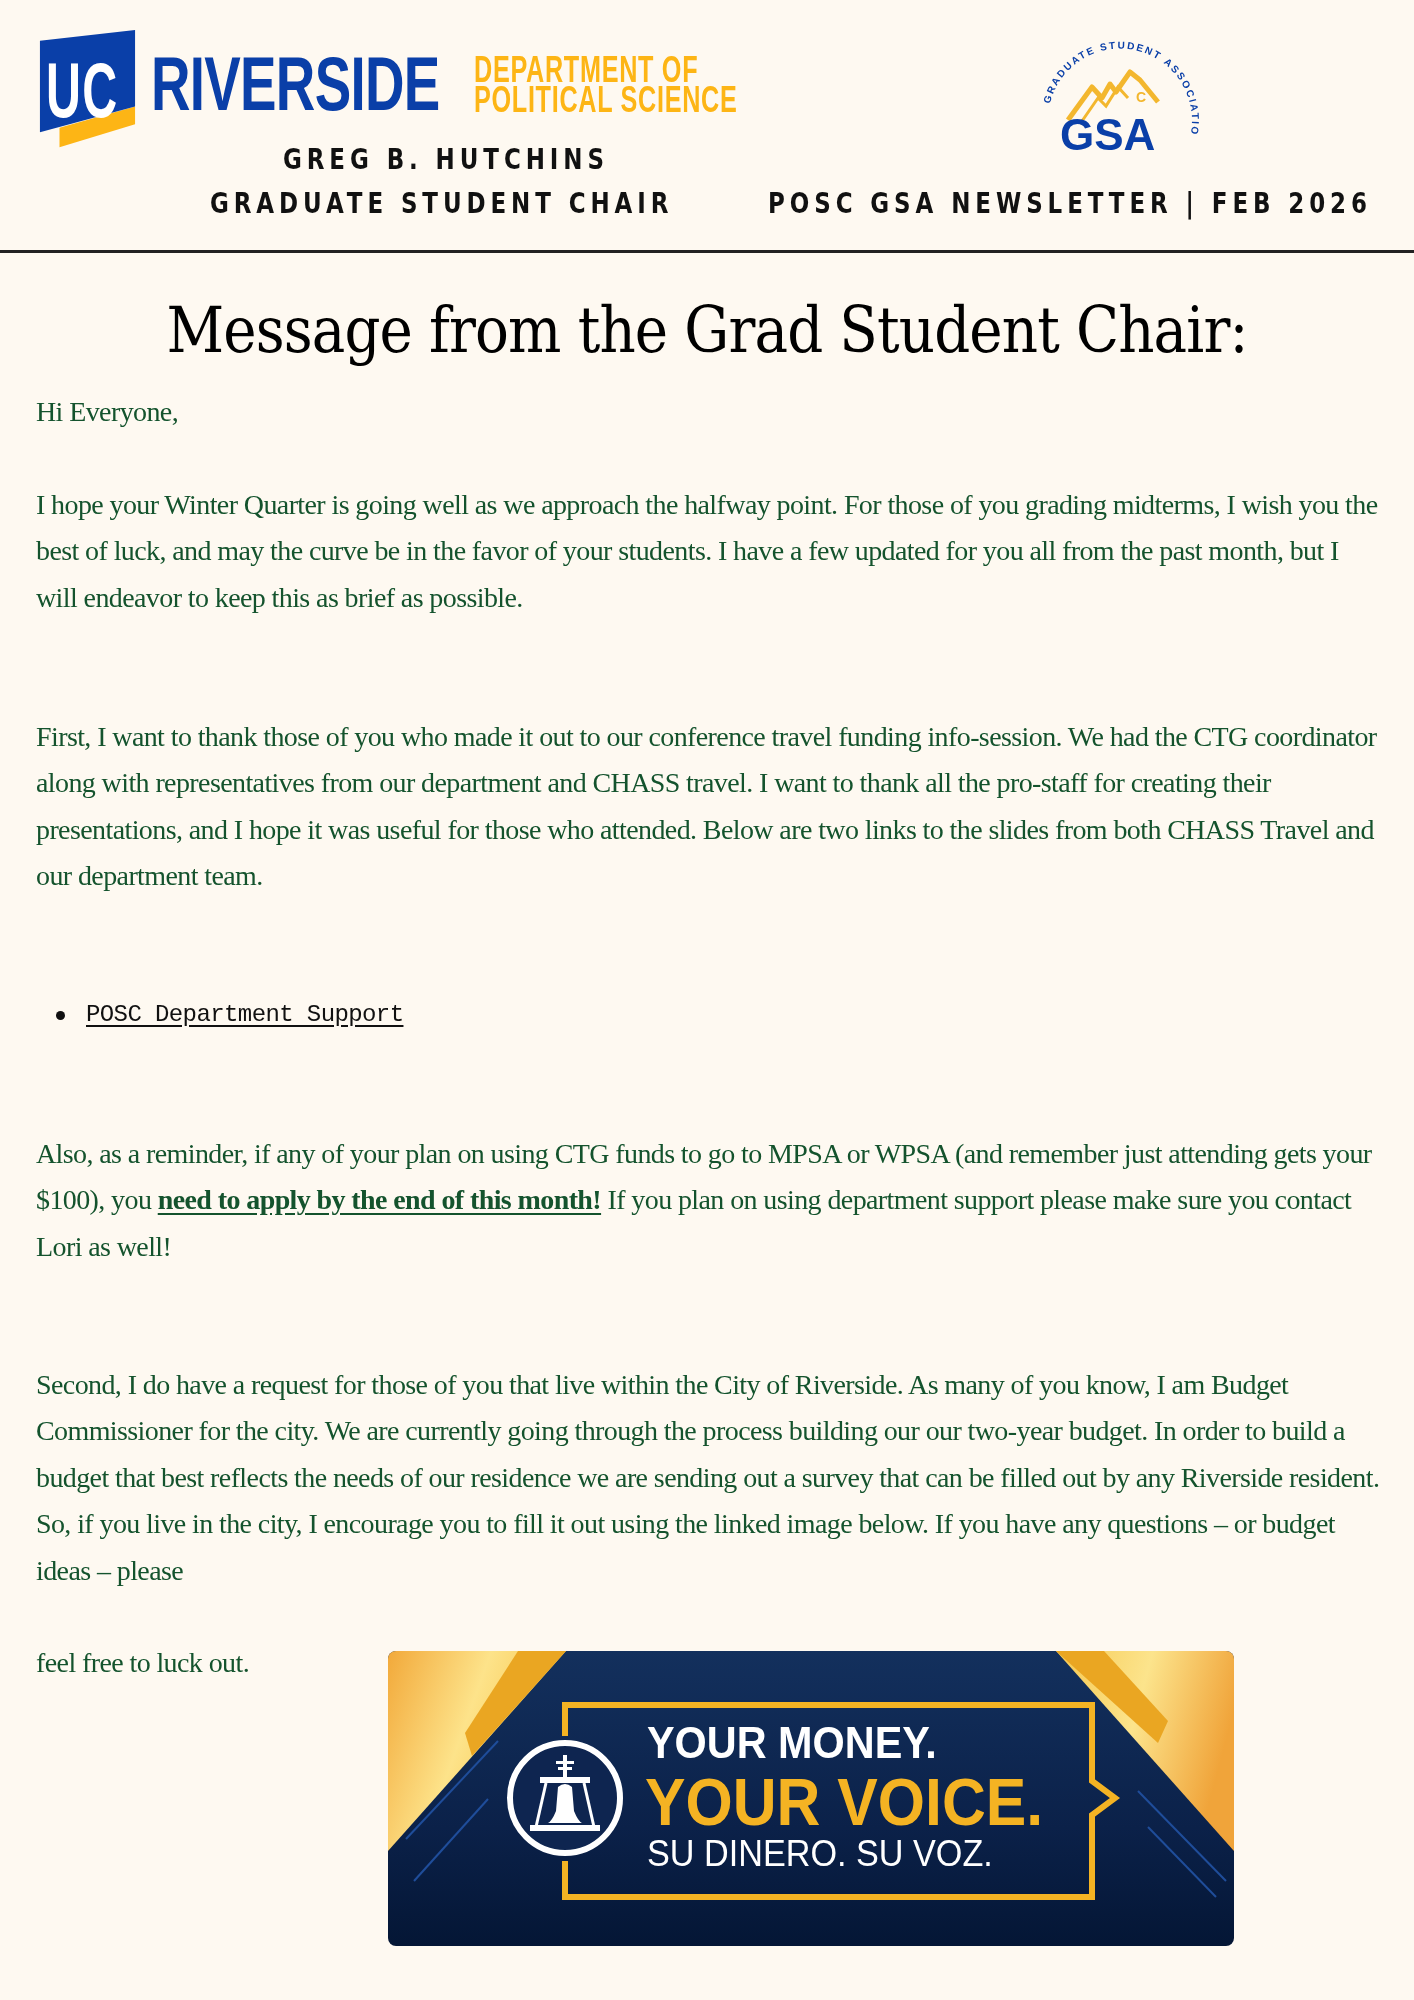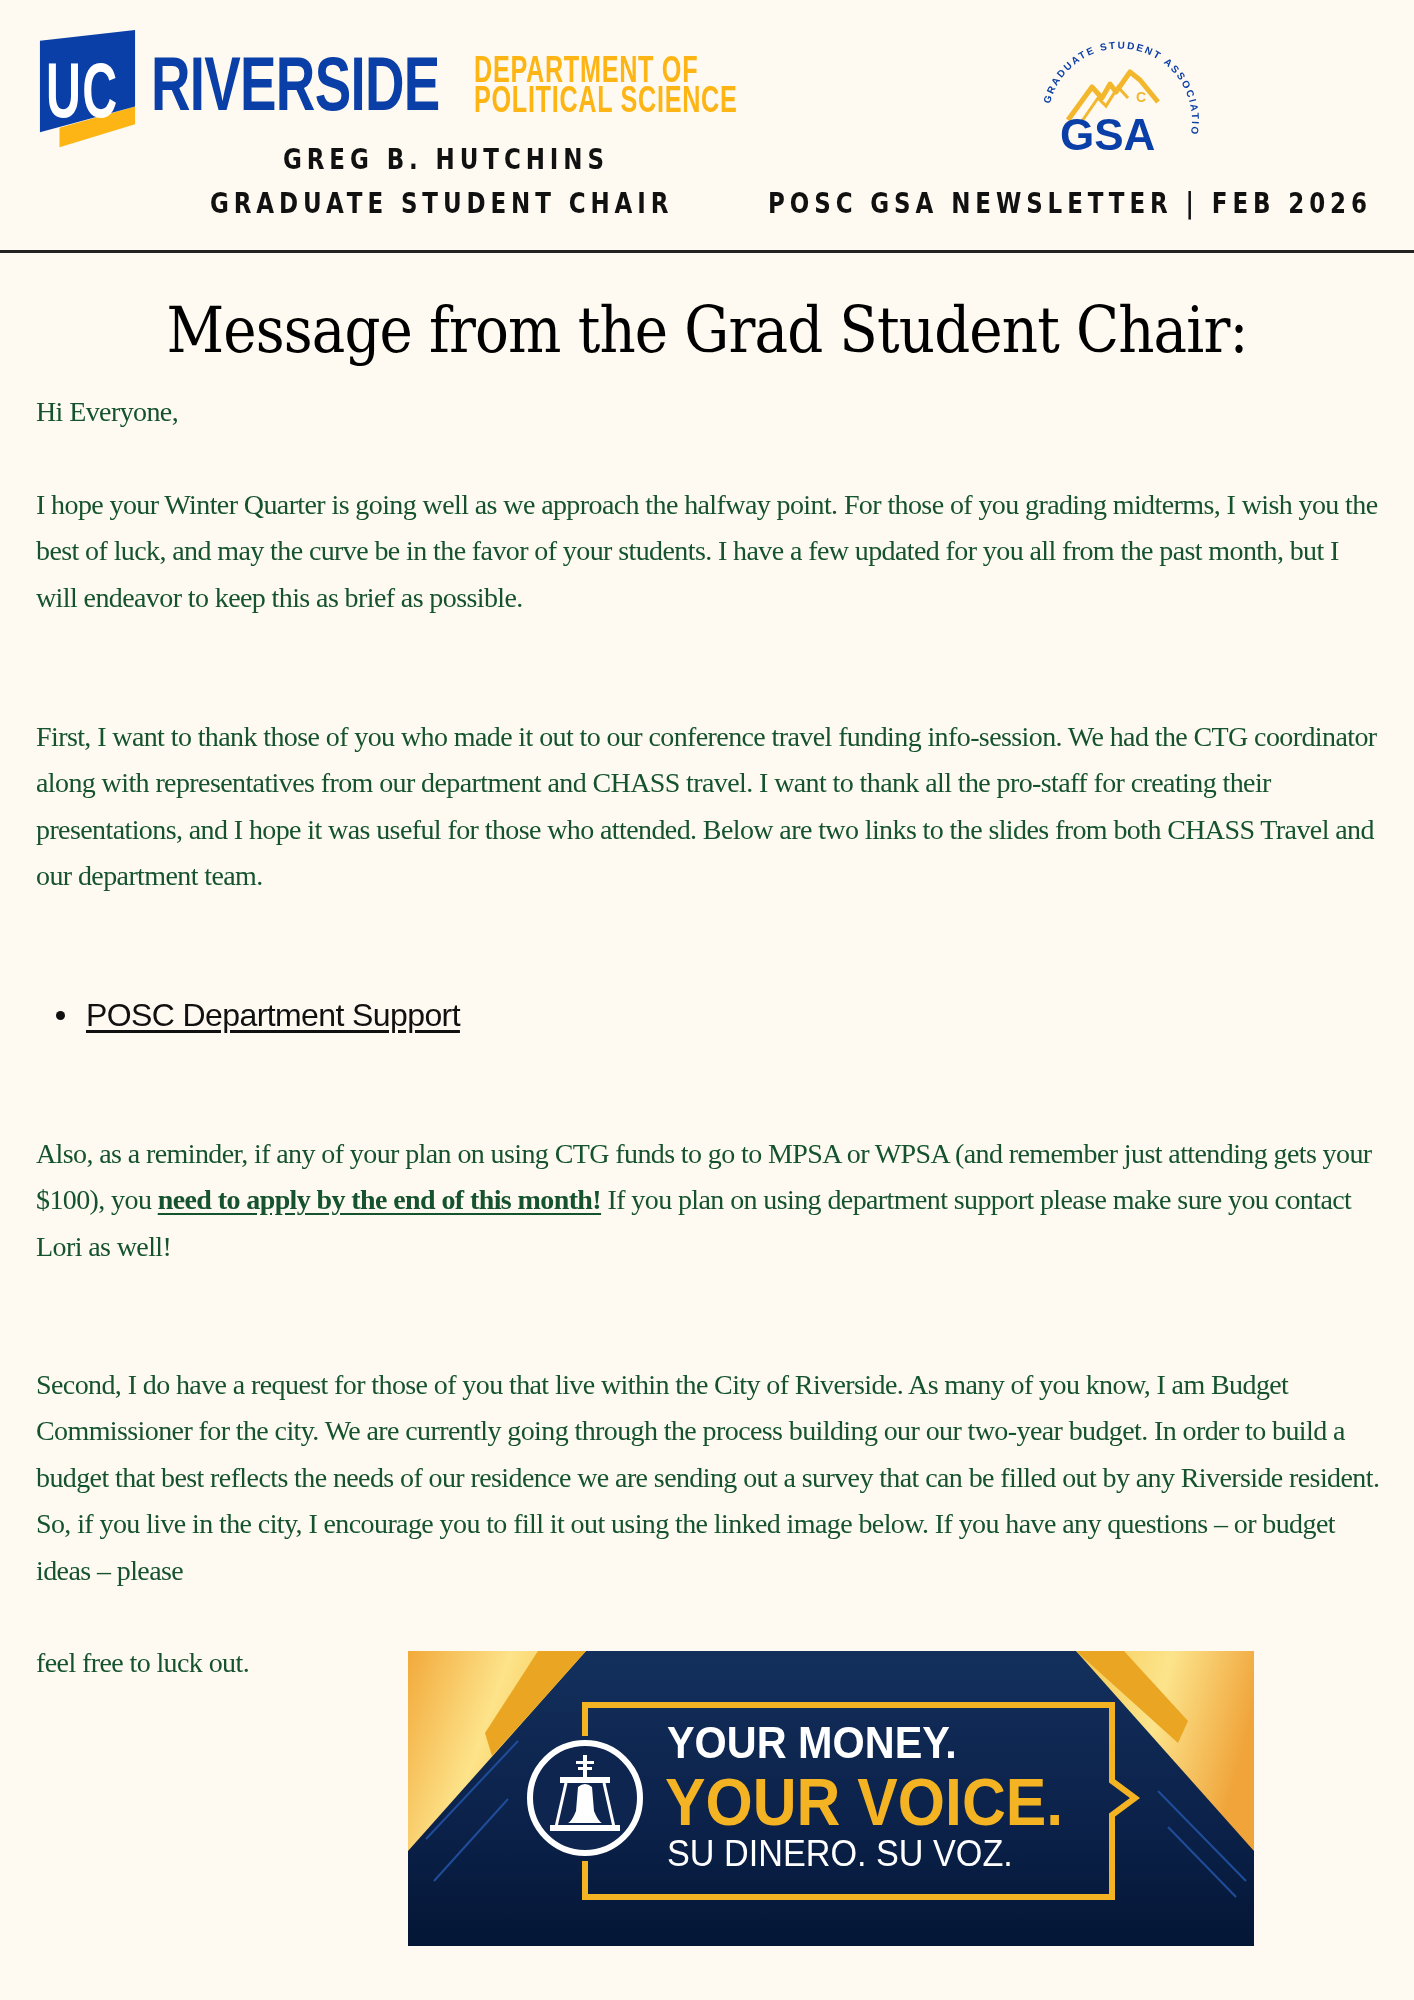--- a/index.html
+++ b/index.html
@@ -53,36 +53,37 @@
     font-family:Liberation Serif, serif; font-size:28px; line-height:46.4px;
     color:#14532d; letter-spacing:-0.6px;
   }
   .para span { }
   .em { font-weight:bold; text-decoration:underline; text-underline-offset:4px; }
   #greeting { top:389px; }
   #para-1 { top:482px; }
   #para-2 { top:714px; }
   #links-list { position:absolute; left:36px; top:992px; margin:0; padding:0; list-style:none; }
   #links-list li {
-    position:relative; padding-left:50px; font-size:32px; line-height:46.4px;
-    font-family:Liberation Sans, sans-serif; letter-spacing:-0.6px;
+    position:relative; padding-left:50px; font-size:24px; line-height:46.4px;
+    font-family:Liberation Mono, monospace; letter-spacing:-0.6px;
   }
   #links-list li .bullet {
     position:absolute; left:20px; top:19px; width:9px; height:9px; border-radius:50%; background:#111;
   }
   #links-list a { color:#111; text-decoration:underline; text-underline-offset:4px; }
   #para-3 { top:1131px; }
   #para-4 { top:1362px; width:1350px; }
   #para-4-last { top:1640px; }
 
   
   #budget-banner {
-    left:408px; top:1651px; width:846px; height:295px; overflow:hidden;
+    left:388px; top:1651px; width:846px; height:295px; overflow:hidden;
     background:linear-gradient(180deg,#13305d 0%,#0b2149 60%,#041635 100%);
     cursor:pointer;
+    border-radius:8px;
   }
   #budget-banner svg.bg { position:absolute; left:0; top:0; }
   .bn-text { position:absolute; font-family:"Liberation Sans", sans-serif; white-space:nowrap; }
   #bn-line1 { left:259px; top:69px; color:#fff; font-weight:bold; font-size:45px; line-height:45px; transform:scaleX(0.92); transform-origin:left top; }
   #bn-line2 { left:257px; top:118px; color:#f4b323; font-weight:bold; font-size:66px; line-height:66px; transform:scaleX(0.92); transform-origin:left top; }
   #bn-line3 { left:259px; top:185px; color:#fff; font-size:36px; line-height:36px; transform:scaleX(0.95); transform-origin:left top; }
 </style>
 </head>
 <body>
 

